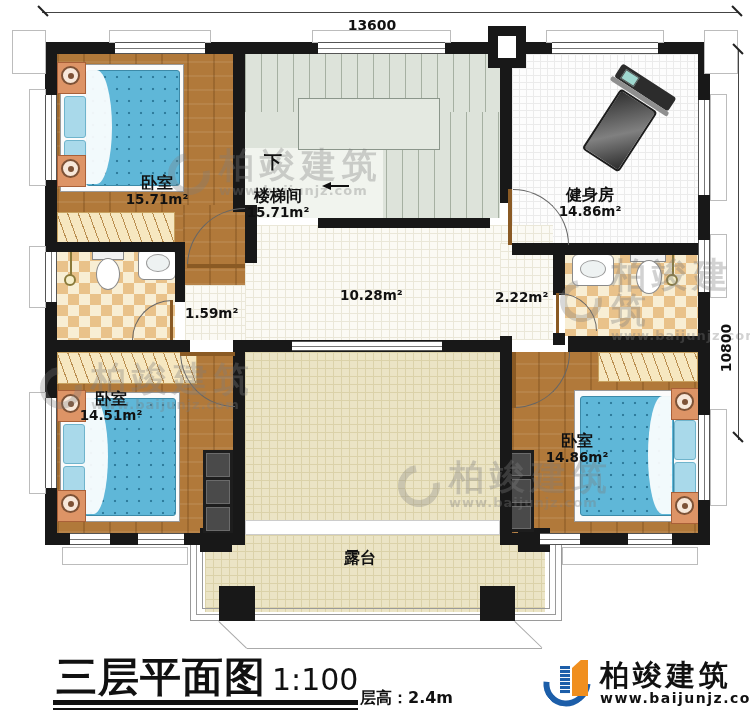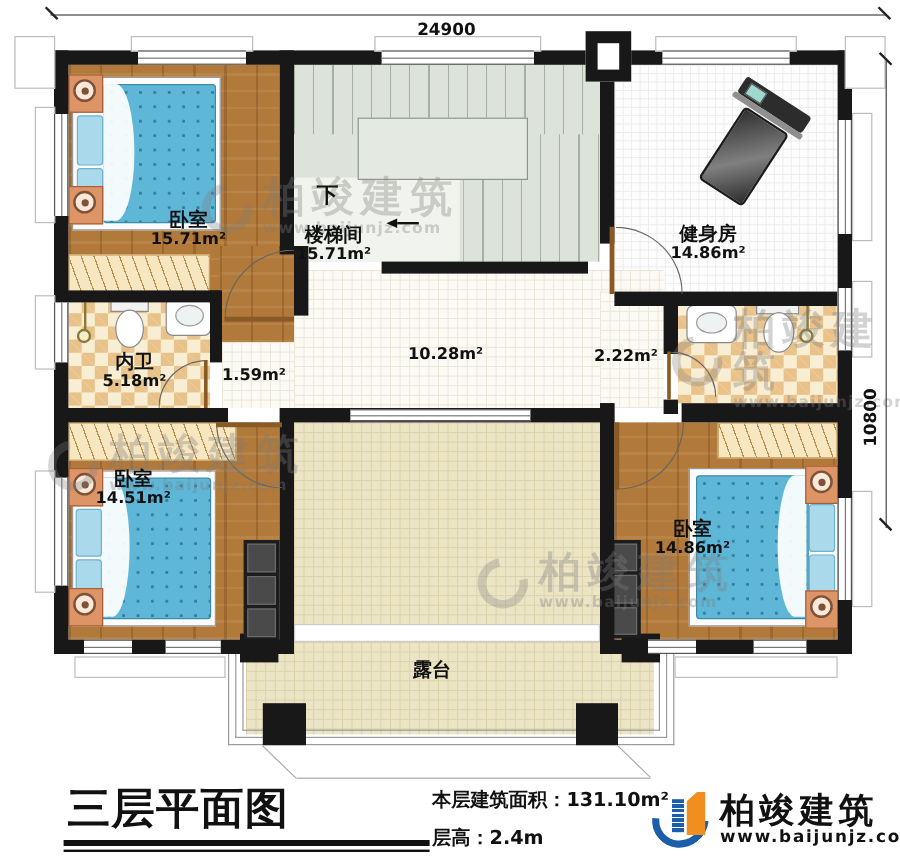--- a/index.html
+++ b/index.html
@@ -80,21 +80,21 @@
   
   .dimline{position:absolute;background:#444;}
   .tick{position:absolute;width:14px;height:2px;background:#222;transform:rotate(45deg);}
   .dimtext{position:absolute;font-weight:bold;font-size:14px;color:#111;text-align:center;}
   
   .wm{position:absolute;display:flex;align-items:center;gap:9px;color:rgba(125,125,125,.35);pointer-events:none;}
   .wm-circ{width:42px;height:42px;border:7px solid rgba(125,125,125,.30);border-radius:50%;border-top-color:transparent;transform:rotate(35deg);box-sizing:border-box;flex:0 0 auto;}
   .wm-cn{font-size:35px;font-weight:900;letter-spacing:6px;line-height:1;}
   .wm-url{font-size:13px;font-weight:700;letter-spacing:1px;line-height:1.3;}
   
-  .tb-title{position:absolute;font-size:36px;font-weight:bold;letter-spacing:1px;}
+  .tb-title{position:absolute;font-size:41px;font-weight:bold;letter-spacing:1px;}
   .tb-rule1{position:absolute;background:#111;height:5px;}
   .tb-rule2{position:absolute;background:#111;height:2px;}
   .tb-scale{position:absolute;font-size:30px;font-weight:500;}
   .tb-line{position:absolute;font-size:16px;font-weight:bold;white-space:nowrap;}
   .logo-swoosh{position:absolute;width:48px;height:46px;border:6px solid #1c5ea9;border-radius:50%;
                border-top-color:transparent;border-right-color:transparent;transform:rotate(-40deg);box-sizing:border-box;}
   .logo-b1{position:absolute;background:#1c5ea9;background-image:repeating-linear-gradient(0deg,rgba(255,255,255,.95) 0 1px,transparent 1px 4px);}
   .logo-b2{position:absolute;background:#f08f1f;clip-path:polygon(0 22%,55% 0,100% 0,100% 100%,0 100%);}
   .brand-cn{position:absolute;font-size:29px;font-weight:900;letter-spacing:4px;color:#111;}
   .brand-url{position:absolute;font-size:14px;font-weight:700;letter-spacing:1.5px;color:#111;}
@@ -300,54 +300,48 @@
   <div class="arrow-head" style="left:322px;top:182px;"></div>
   <div class="arrow-line" style="left:331px;top:185px;width:18px;"></div>
   <div class="lbl" style="left:238px;top:187px;width:80px;">
     <span class="nm">楼梯间</span>
     <span class="ar">15.71m²</span>
   </div>
   <div class="lbl" style="left:548px;top:186px;width:84px;">
     <span class="nm">健身房</span>
     <span class="ar">14.86m²</span>
   </div>
-  <div class="lbl" style="left:72px;top:293px;width:80px;">
-    <span class="nm">内卫</span>
-    <span class="ar">5.18m²</span>
-  </div>
   <div class="lbl" style="left:71px;top:390px;width:80px;">
     <span class="nm">卧室</span>
     <span class="ar">14.51m²</span>
   </div>
   <div class="lbl" style="left:537px;top:432px;width:80px;">
     <span class="nm">卧室</span>
     <span class="ar">14.86m²</span>
   </div>
   <div class="lbl" style="left:320px;top:549px;width:80px;">
     <span class="nm">露台</span>
   </div>
   <div class="small-ar" style="left:340px;top:287px;">10.28m²</div>
   <div class="small-ar" style="left:185px;top:305px;">1.59m²</div>
   <div class="small-ar" style="left:495px;top:289px;">2.22m²</div>
 
   <div class="dimline" style="left:42px;top:12px;width:696px;height:1px;"></div>
   <div class="tick" style="left:36px;top:10px;"></div>
   <div class="tick" style="left:730px;top:10px;"></div>
-  <div class="dimtext" style="left:337px;top:17px;width:70px;">24900</div>
+  <div class="dimtext" style="left:337px;top:17px;width:70px;">13600</div>
   <div class="dimline" style="left:738px;top:50px;width:1px;height:390px;"></div>
   <div class="tick" style="left:731px;top:48px;"></div>
   <div class="tick" style="left:731px;top:436px;"></div>
   <div class="dimtext" style="left:696px;top:340px;width:60px;transform:rotate(-90deg);">10800</div>
 
   <div class="tb-title" style="left:56px;top:650px;">三层平面图</div>
   <div class="tb-rule1" style="left:53px;top:700px;width:305px;"></div>
   <div class="tb-rule2" style="left:53px;top:708px;width:305px;"></div>
-  <div class="tb-line" style="left:360px;top:657px;">
-    <span>本层建筑面积：</span><span>131.10m²</span>
-  </div>
+  <div class="tb-scale" style="left:272px;top:662px;">1:100</div>
   <div class="tb-line" style="left:360px;top:688px;">
     <span>层高：</span><span>2.4m</span>
   </div>
   <div class="logo-swoosh" style="left:543px;top:660px;"></div>
   <div class="logo-b1" style="left:560px;top:666px;width:10px;height:28px;"></div>
   <div class="logo-b2" style="left:572px;top:660px;width:16px;height:36px;"></div>
   <div class="brand-cn" style="left:600px;top:656px;">柏竣建筑</div>
   <div class="brand-url" style="left:600px;top:690px;">www.baijunjz.com</div>
 
 </div>

